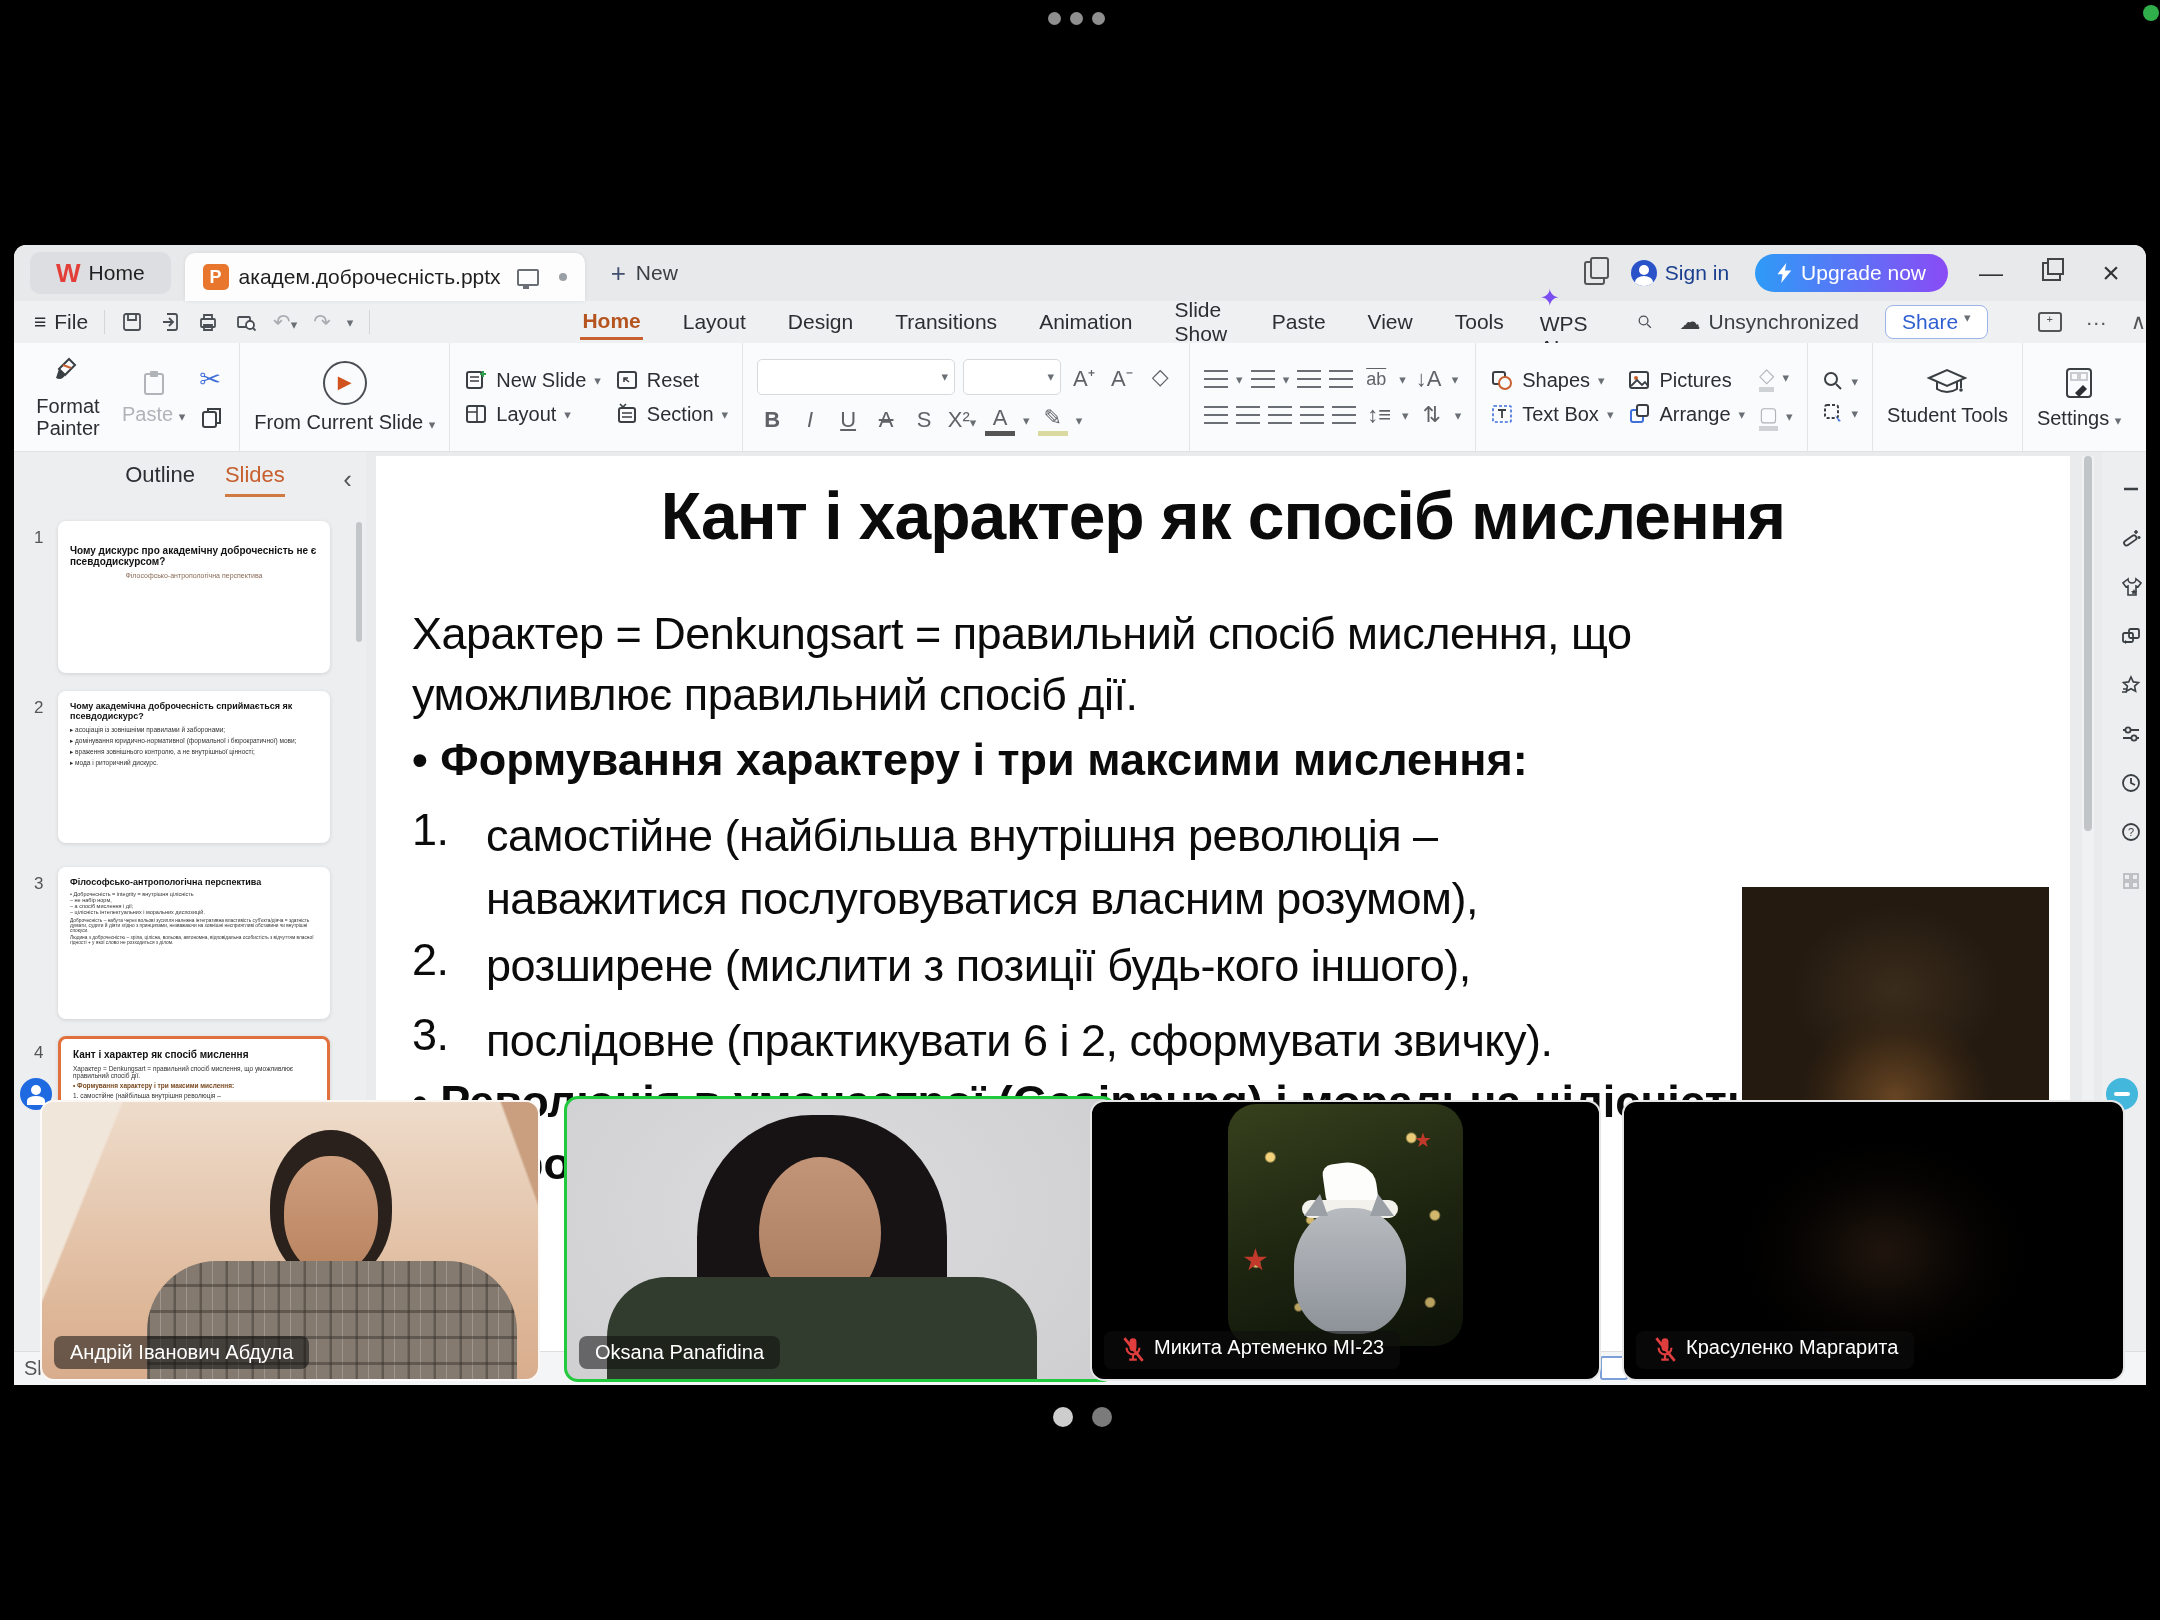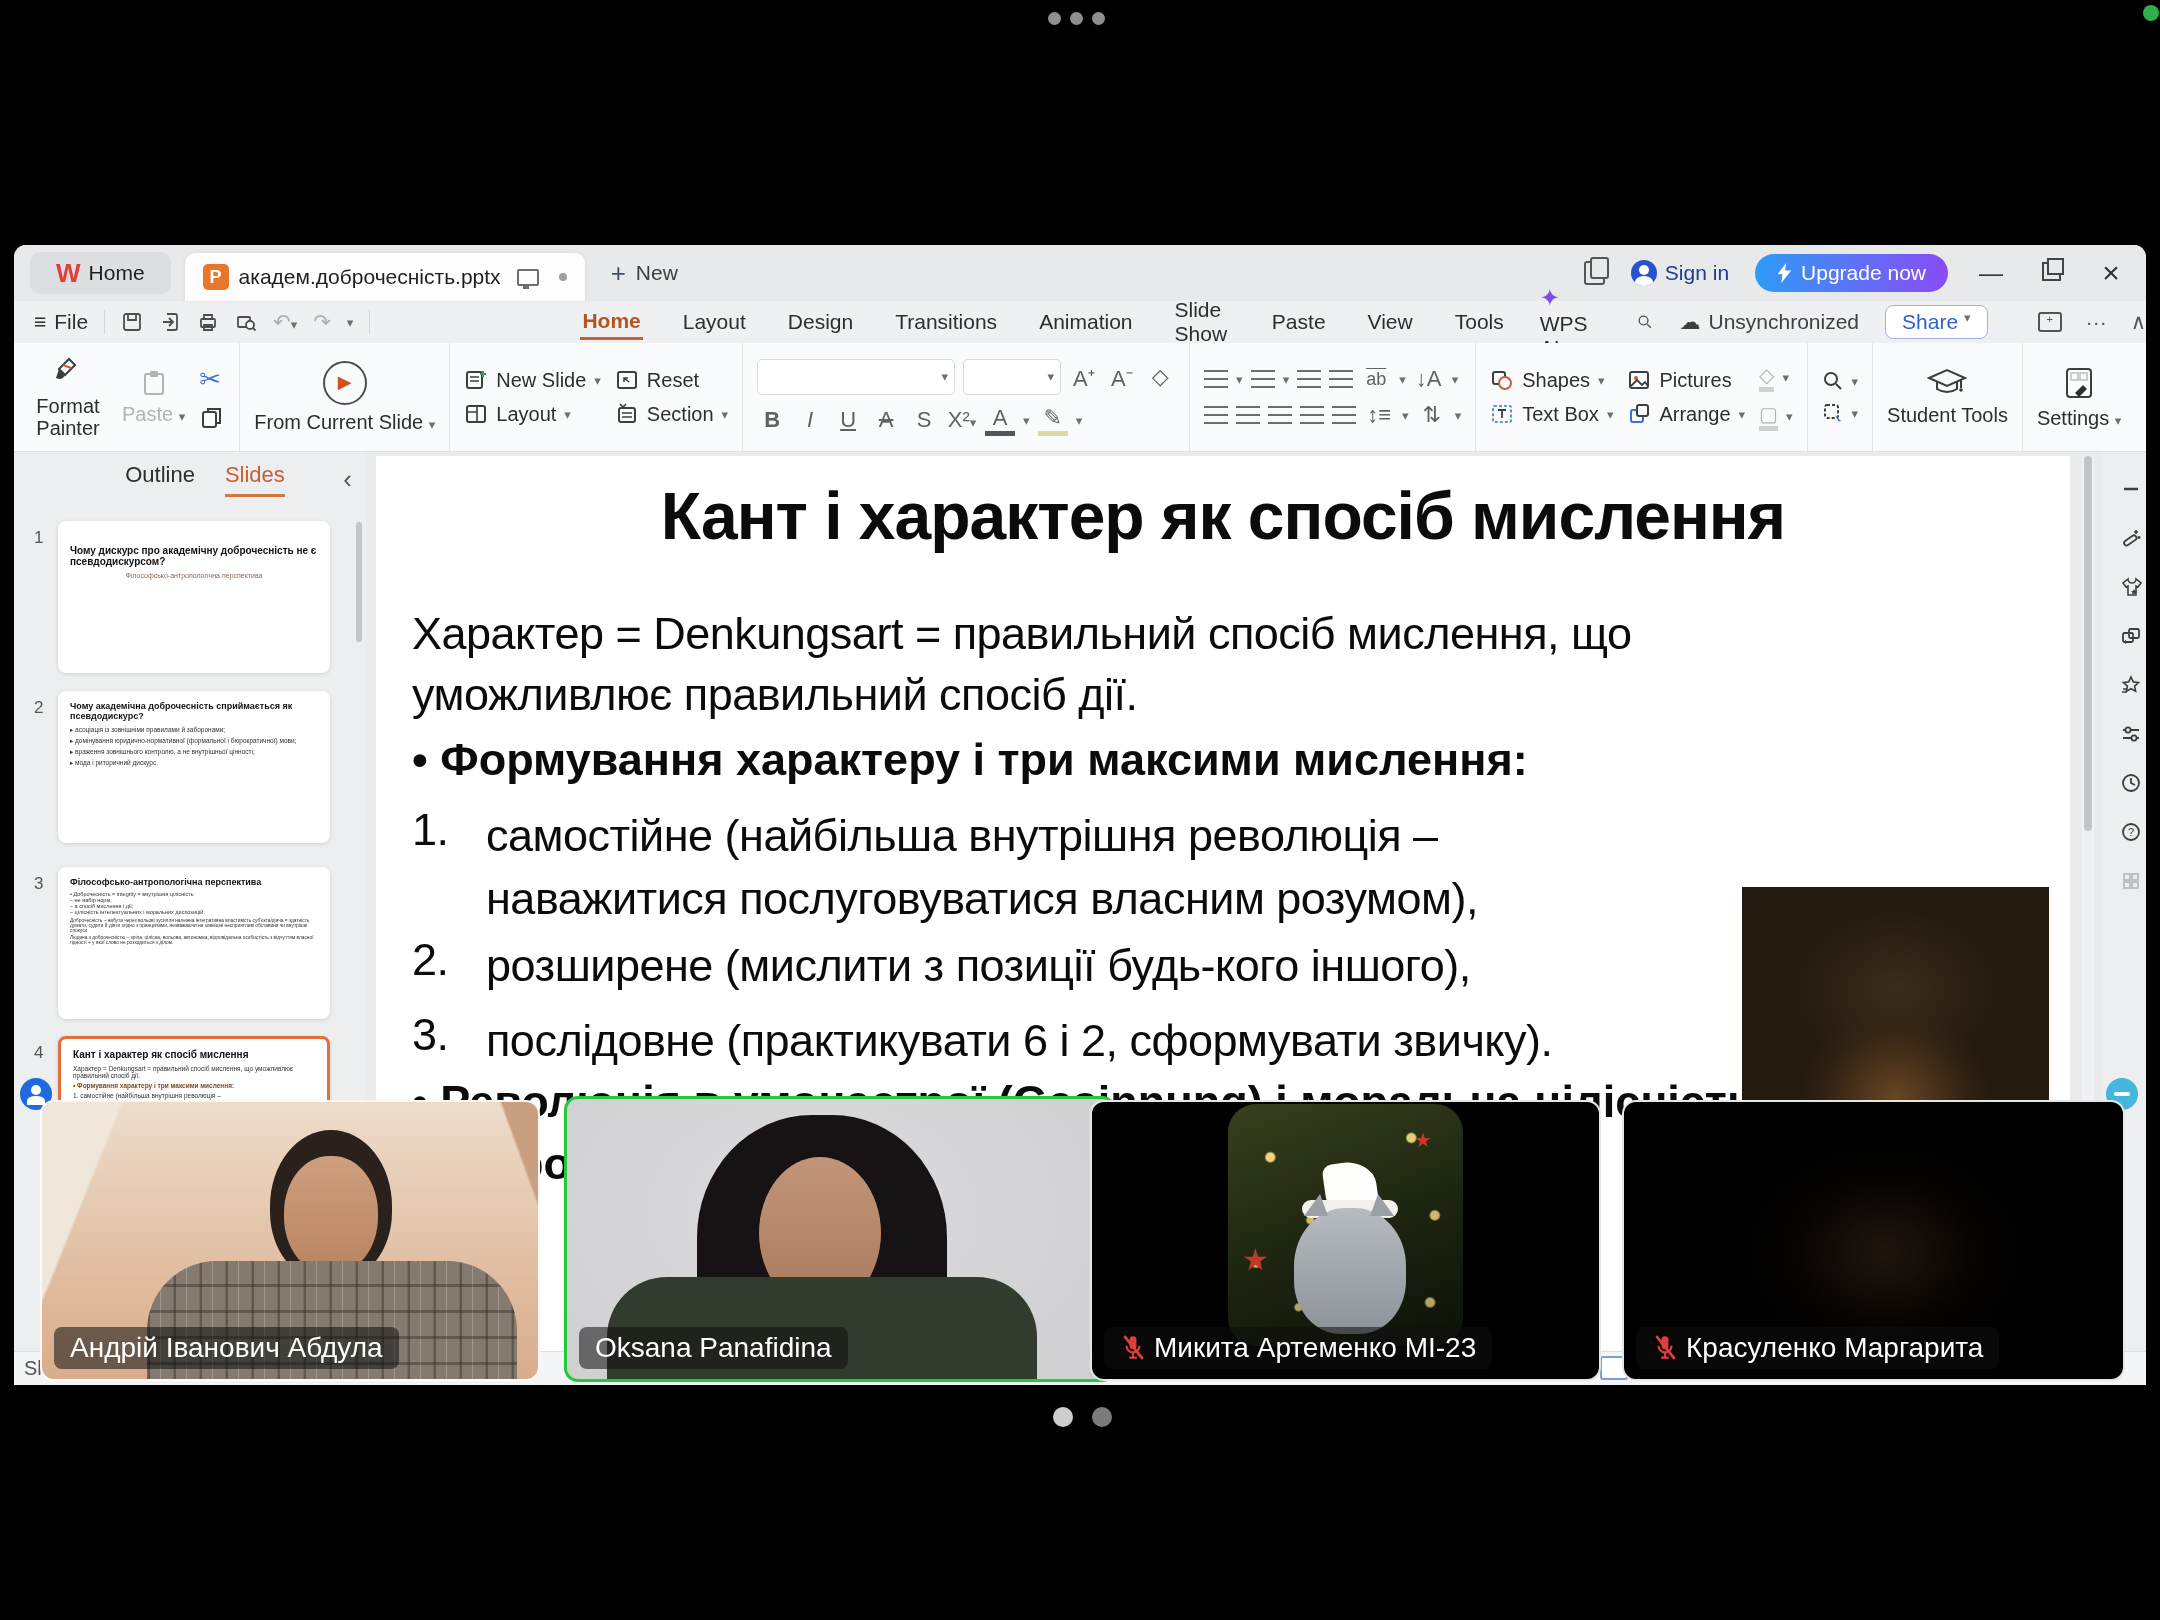--- a/index.html
+++ b/index.html
@@ -108,22 +108,22 @@
   .rstrip svg{display:block;}
   
   .statusbar{position:absolute;left:0;bottom:0;width:100%;height:33px;background:#f4f5f6;border-top:1px solid #dcdee0;
              font-size:20px;color:#555;}
   .status-frag{position:absolute;left:10px;top:5px;}
   .status-box{position:absolute;left:1586px;top:4px;width:24px;height:20px;background:#fff;border:2px solid #7d9fd8;border-radius:3px;}
   
   .tile{position:absolute;border-radius:14px;overflow:hidden;box-sizing:border-box;}
   .t-border{border:2px solid rgba(255,255,255,.9);}
   .t-active{border:3px solid #21c93c;}
-  .namebar{position:absolute;left:12px;bottom:10px;display:flex;align-items:center;gap:8px;
-           background:rgba(15,15,15,.55);border-radius:8px;padding:5px 16px;color:#fff;font-size:28px;}
+  .namebar{position:absolute;left:12px;bottom:10px;display:flex;gap:8px;
+           background:rgba(15,15,15,.55);border-radius:8px;padding:5px 16px;color:#fff;font-size:20px;}
   .micoff{width:26px;height:28px;}
   
   .t1{background:linear-gradient(180deg,#eedccb,#dfb99b 70%,#d8ad8d);}
   .t1 .ceil{position:absolute;left:0;top:0;width:100%;height:100%;
       background:linear-gradient(112deg,#f1e6da 0 13%,transparent 13.5%),linear-gradient(250deg,#c99f80 0 6%,transparent 6.5%);}
   .t1 .head{position:absolute;left:228px;top:28px;width:122px;height:152px;border-radius:50% 50% 46% 46%;background:#2a211c;}
   .t1 .face{position:absolute;left:14px;top:26px;width:94px;height:118px;border-radius:48%;background:linear-gradient(#cf9f7f,#b9835f);}
   .t1 .body{position:absolute;left:105px;bottom:-12px;width:370px;height:130px;border-radius:70px 70px 0 0;background-color:#847a6f;
       background-image:repeating-linear-gradient(0deg,rgba(40,35,30,.38) 0 3px,transparent 3px 26px),
                        repeating-linear-gradient(90deg,rgba(40,35,30,.38) 0 3px,transparent 3px 26px),

